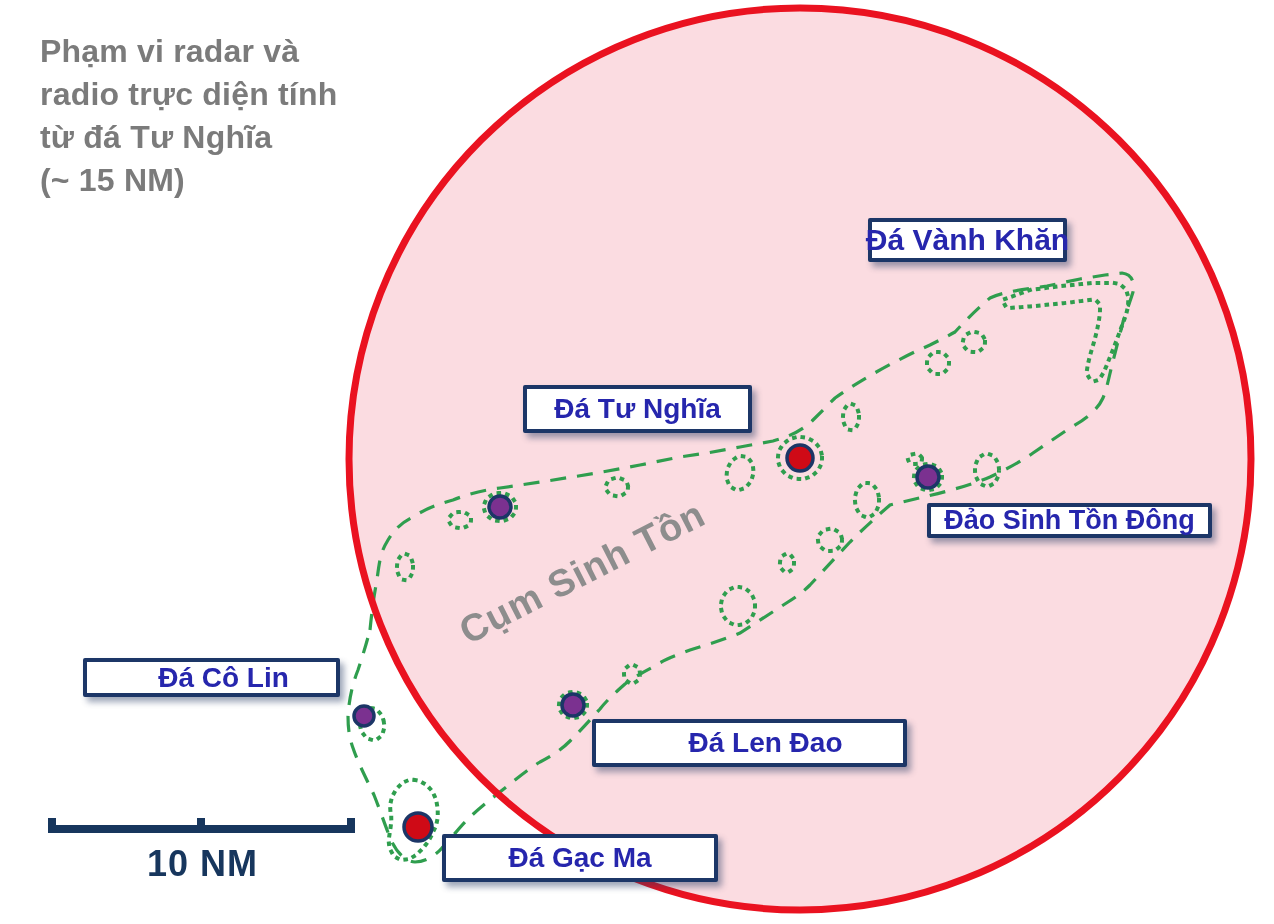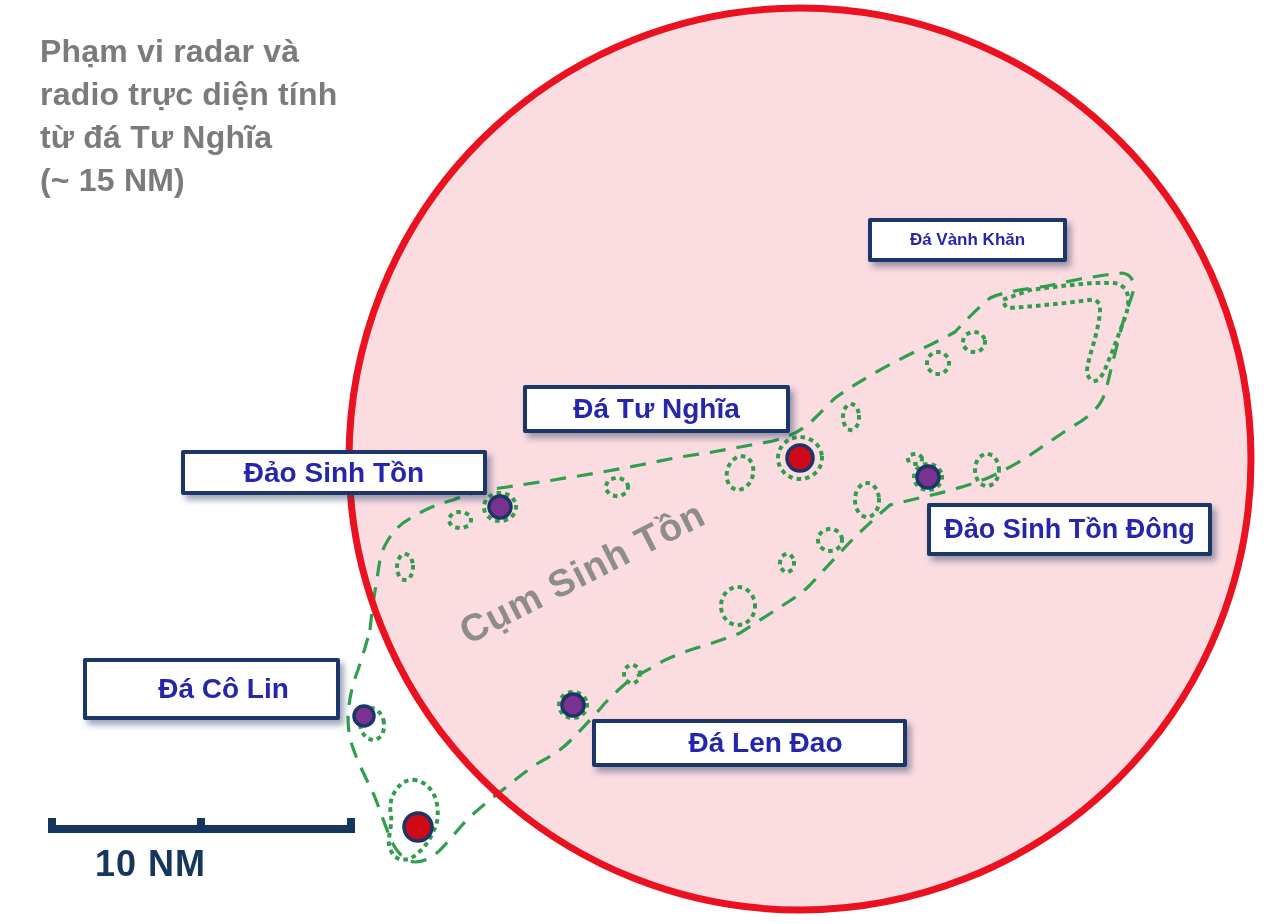--- a/index.html
+++ b/index.html
@@ -15,21 +15,21 @@
   }
   .map-label{
     position:absolute;box-sizing:border-box;background:#ffffff;
     border:4px solid #1c3667;border-radius:2px;
     box-shadow:4px 5px 6px rgba(40,60,100,0.45);
     color:#2626ad;font-weight:bold;font-size:28px;
     display:flex;align-items:center;justify-content:center;
     white-space:nowrap;z-index:5;
   }
   .scale-label{
-    position:absolute;left:95px;top:843px;width:215px;
+    position:absolute;left:95px;top:843px;width:215px;text-align:center;
     color:#17365d;font-size:36px;font-weight:bold;letter-spacing:1px;z-index:4;
   }
   .reef{fill:none;stroke:#2f9e4e;stroke-width:4;stroke-dasharray:0.6 8;stroke-linecap:square;}
   .atoll-ring{fill:none;stroke:#2f9e4e;stroke-width:3.2;stroke-dasharray:16 11;stroke-linecap:butt;}
   .region-text{fill:#8d8d8d;font-size:38px;font-weight:bold;letter-spacing:1px;
     font-family:"Liberation Sans","DejaVu Sans",sans-serif;}
 </style>
 </head>
 <body>
 
@@ -141,28 +141,28 @@
     <circle cx="418" cy="827" r="14" fill="#cf0a16" stroke="#1c3667" stroke-width="3.5"></circle>
 
     <text class="region-text" x="468" y="645" transform="rotate(-27 468 645)">Cụm Sinh Tồn</text>
   </svg>
 
   <div class="annotation">Phạm vi radar và
 radio trực diện tính
 từ đá Tư Nghĩa
 (~ 15 NM)</div>
 
-  <div class="map-label" style="left:868px;top:218px;width:199px;height:44px;font-size:17px;">Đá Vành Khăn</div>
+  <div class="map-label" style="left:868px;top:218px;width:199px;height:44px;font-size:30px;">Đá Vành Khăn</div>
 
-  <div class="map-label" style="left:523px;top:385px;width:267px;height:48px;">Đá Tư Nghĩa</div>
+  <div class="map-label" style="left:523px;top:385px;width:229px;height:48px;">Đá Tư Nghĩa</div>
 
-  <div class="map-label" style="left:181px;top:450px;width:306px;height:45px;">Đảo Sinh Tồn</div>
 
-  <div class="map-label" style="left:927px;top:503px;width:285px;height:53px;font-size:27px;">Đảo Sinh Tồn Đông</div>
+  <div class="map-label" style="left:927px;top:503px;width:285px;height:35px;font-size:27px;">Đảo Sinh Tồn Đông</div>
 
-  <div class="map-label" style="left:83px;top:658px;width:257px;height:62px;padding-left:24px;">Đá Cô Lin</div>
+  <div class="map-label" style="left:83px;top:658px;width:257px;height:39px;padding-left:24px;">Đá Cô Lin</div>
 
   <div class="map-label" style="left:592px;top:719px;width:315px;height:48px;padding-left:32px;">Đá Len Đao</div>
 
+  <div class="map-label" style="left:442px;top:834px;width:276px;height:48px;">Đá Gạc Ma</div>
 
   <div class="scale-label">10 NM</div>
 
 </div>
 
 </body></html>

